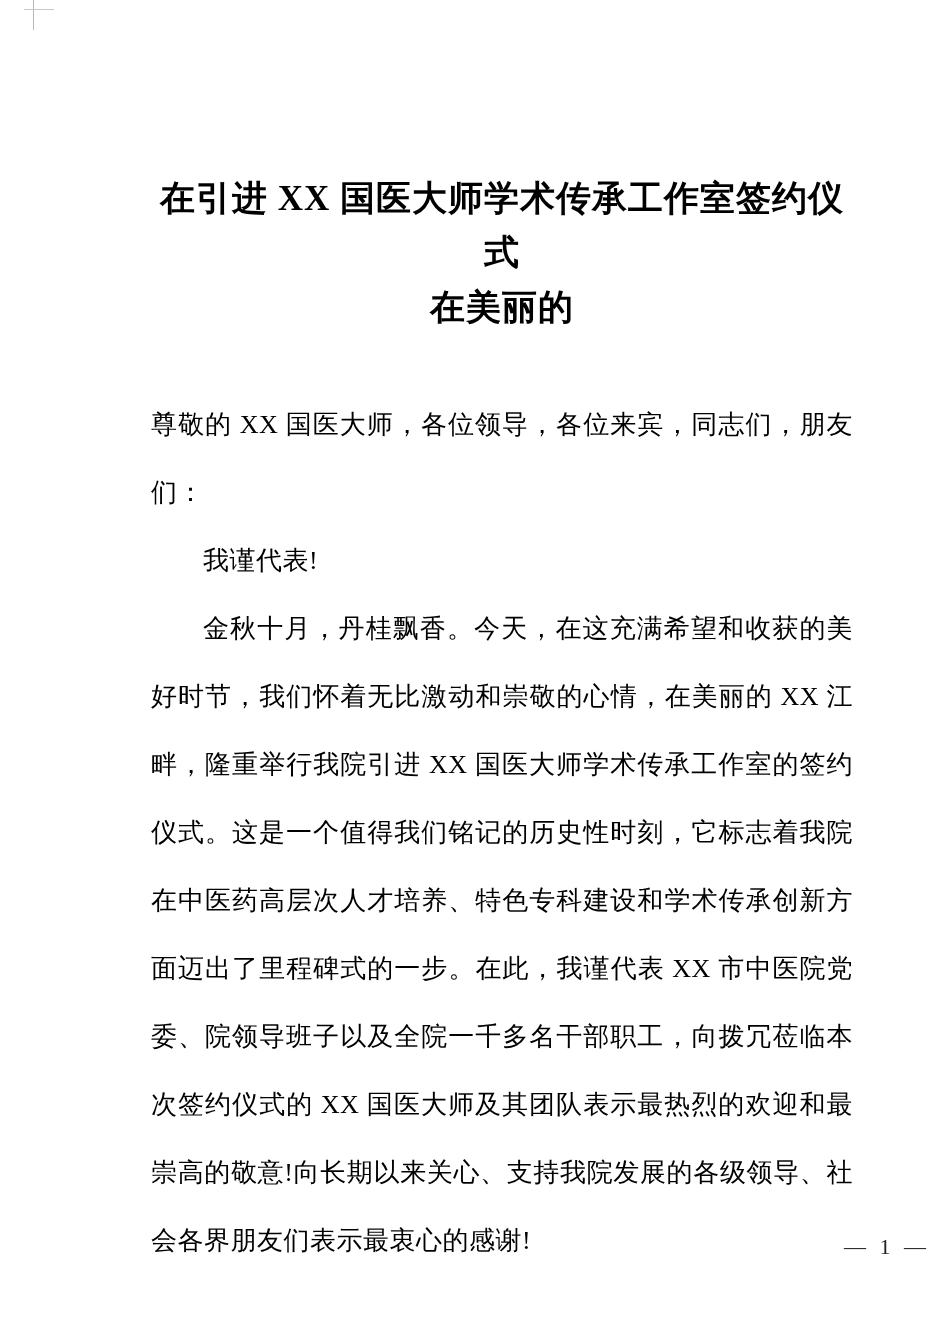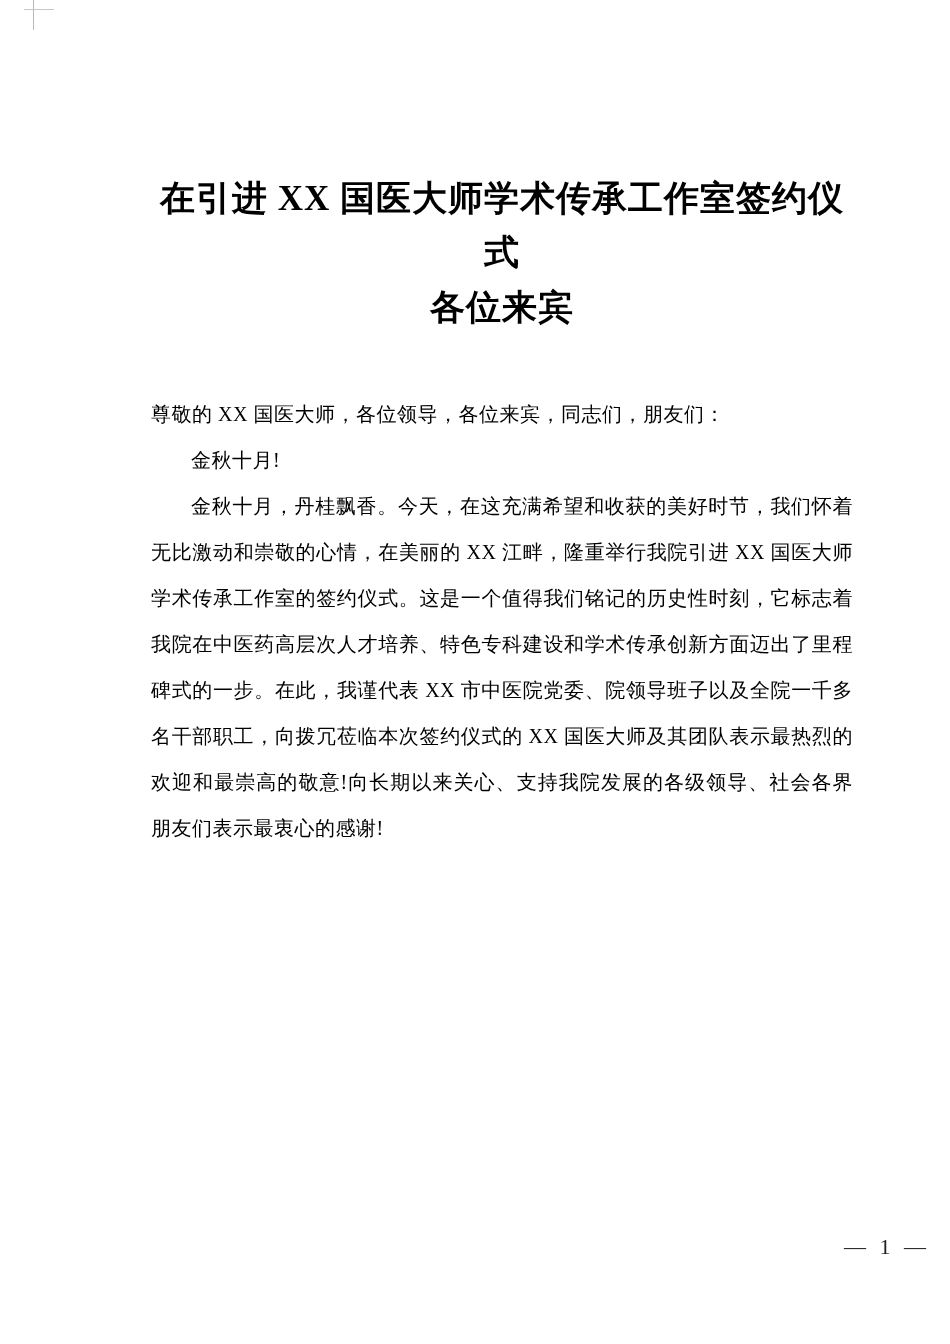--- a/index.html
+++ b/index.html
@@ -45,22 +45,22 @@
     font-weight: 700;
     line-height: 1.55;
     text-align: center;
     letter-spacing: 1px;
   }
   .doc-title .title-line {
     display: block;
   }
   .para {
     margin: 0;
-    font-size: 20px;
-    line-height: 46px;
+    font-size: 26px;
+    line-height: 68px;
     text-align: justify;
     text-justify: inter-ideograph;
     letter-spacing: 0.5px;
     word-break: break-all;
   }
   .para.indent {
     text-indent: 2em;
   }
   .para.gap-top {
     margin-top: 12px;
@@ -77,25 +77,25 @@
 </head>
 <body>
 
 <div class="page">
   <div class="crop-mark-v"></div>
   <div class="crop-mark-h"></div>
 
   <div class="content">
     <h1 class="doc-title">
       <span class="title-line">在引进 XX 国医大师学术传承工作室签约仪式</span>
-      <span class="title-line">各位来宾</span>
+      <span class="title-line">在美丽的</span>
     </h1>
 
     <p class="para">尊敬的 XX 国医大师，各位领导，各位来宾，同志们，朋友们：</p>
 
-    <p class="para indent">金秋十月!</p>
+    <p class="para indent">我谨代表!</p>
 
     <p class="para indent">金秋十月，丹桂飘香。今天，在这充满希望和收获的美好时节，我们怀着无比激动和崇敬的心情，在美丽的 XX 江畔，隆重举行我院引进 XX 国医大师学术传承工作室的签约仪式。这是一个值得我们铭记的历史性时刻，它标志着我院在中医药高层次人才培养、特色专科建设和学术传承创新方面迈出了里程碑式的一步。在此，我谨代表 XX 市中医院党委、院领导班子以及全院一千多名干部职工，向拨冗莅临本次签约仪式的 XX 国医大师及其团队表示最热烈的欢迎和最崇高的敬意!向长期以来关心、支持我院发展的各级领导、社会各界朋友们表示最衷心的感谢!</p>
 
   </div>
 
   <div class="page-number">— 1 —</div>
 </div>
 
 </body></html>

